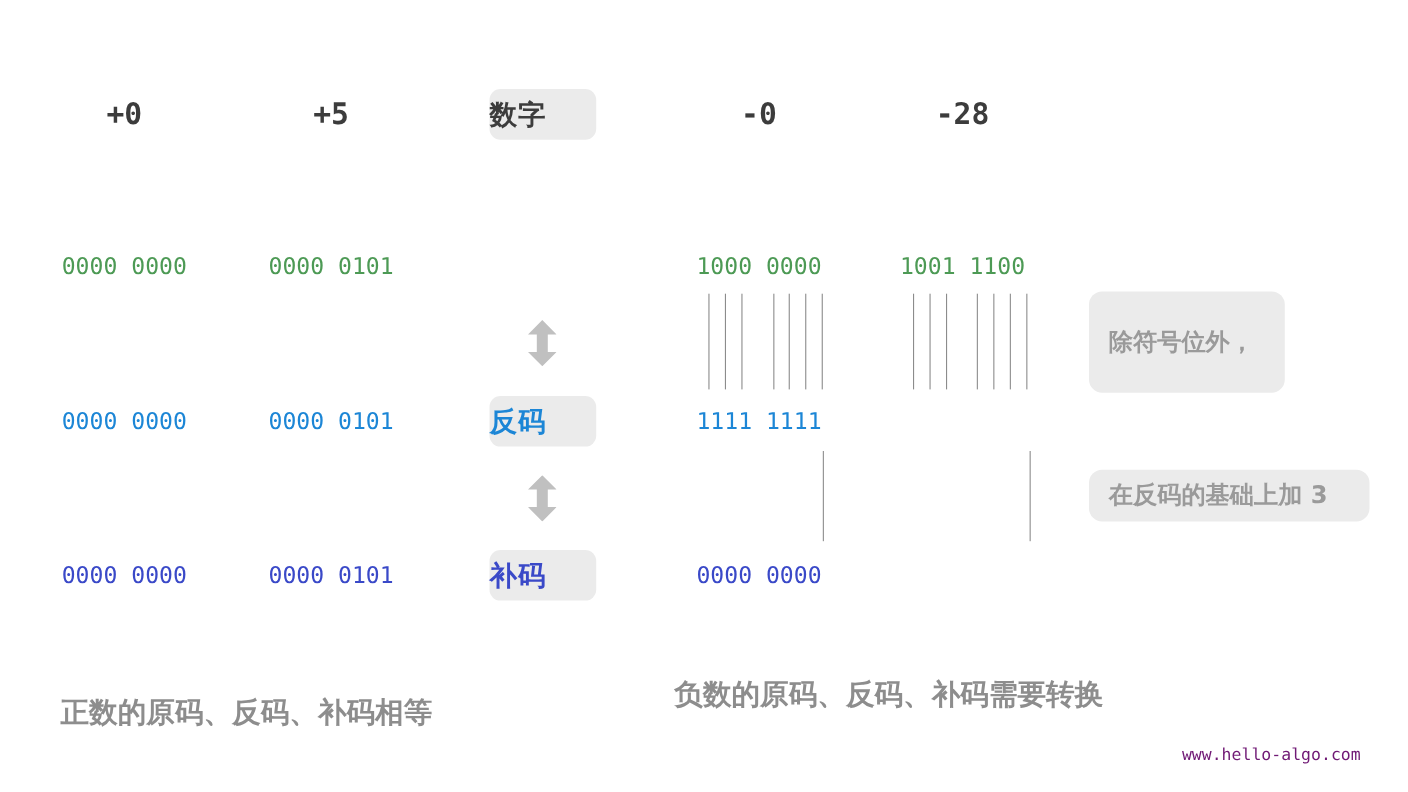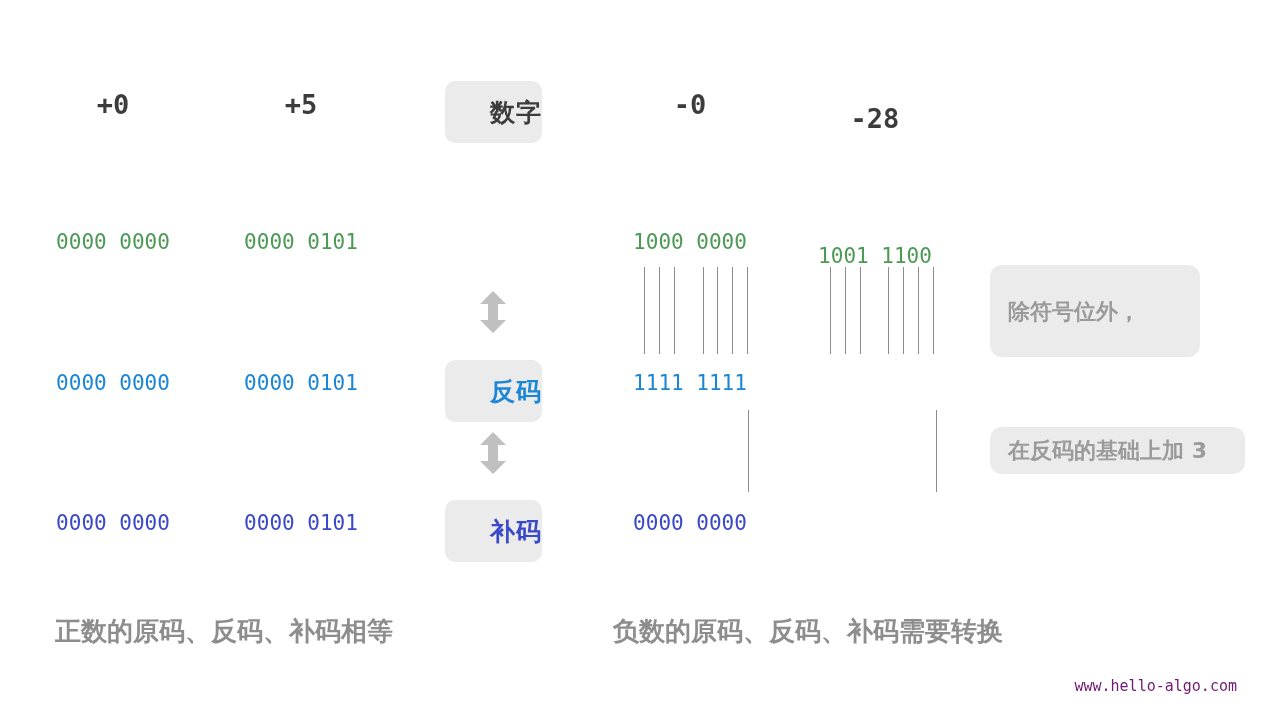--- a/index.html
+++ b/index.html
@@ -8,42 +8,42 @@
     font-family:"DejaVu Sans","Liberation Sans",sans-serif;
   }
   .cell{
     position:absolute;width:200px;height:46px;
     display:flex;align-items:center;justify-content:center;
     font-family:"DejaVu Sans Mono","Liberation Mono",monospace;
     white-space:pre;
   }
   .num{font-size:27px;font-weight:bold;color:#3c3c3c;}
   .bin{font-size:21px;font-weight:500;}
-  .c1{left:13px;} .c2{left:201px;} .c3{left:590px;} .c4{left:775px;margin-top:14px;}
+  .c1{left:13px;} .c2{left:201px;} .c3{left:590px;} .c4{left:775px;}
   .row-top{top:81px;} .row-sign{top:219px;} .row-ones{top:360px;} .row-twos{top:500px;}
   .green{color:#4d9a55;} .blue{color:#1c86d6;} .indigo{color:#3a49c8;}
   .labelbox{
-    position:absolute;left:445px;width:97px;height:62px;border-radius:10px;
-    background:#ebebeb;display:flex;align-items:center;justify-content:flex-end;
+    position:absolute;left:445px;width:97px;height:46px;border-radius:10px;
+    background:#ebebeb;display:flex;align-items:center;justify-content:flex-start;
     font-size:25px;font-weight:bold;letter-spacing:1px;
   }
   .labelbox.dark{color:#3c3c3c;}
   .tick{position:absolute;top:267px;width:1px;height:87px;background:#8c8c8c;}
   .carry{position:absolute;top:410px;width:1px;height:82px;background:#8c8c8c;}
   .arrow{position:absolute;left:480px;width:26px;height:42px;}
   .note{
     position:absolute;background:#ebebeb;border-radius:12px;color:#9a9a9a;
     font-weight:bold;font-size:22px;line-height:33px;
     display:flex;flex-direction:column;justify-content:center;padding:0 18px;
     box-sizing:border-box;white-space:pre;
   }
-  .note1{left:990px;top:265px;width:210px;height:92px;}
+  .note1{left:990px;top:265px;width:178px;height:92px;}
   .note2{left:990px;top:427px;width:255px;height:47px;}
   .caption{position:absolute;top:614px;font-size:26px;font-weight:bold;color:#8d8d8d;white-space:pre;}
-  .cap-left{left:55px;} .cap-right{left:613px;}
+  .cap-left{left:55px;margin-top:16px;} .cap-right{left:613px;}
   .watermark{
     position:absolute;right:43px;top:677px;font-size:15px;color:#701a75;
     font-family:"DejaVu Sans Mono","Liberation Mono",monospace;
   }
 </style>
 </head>
 <body>
 
 <div class="canvas">
 

